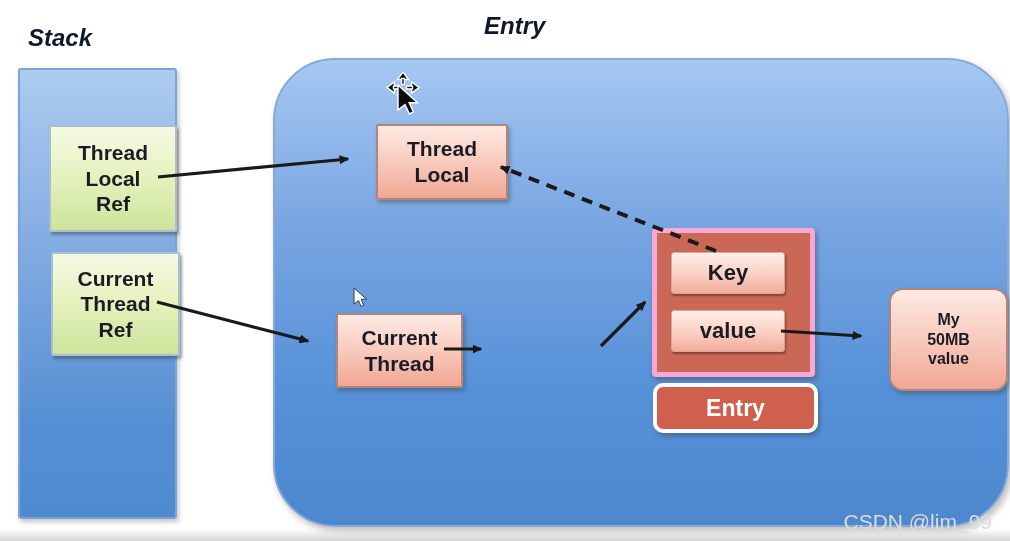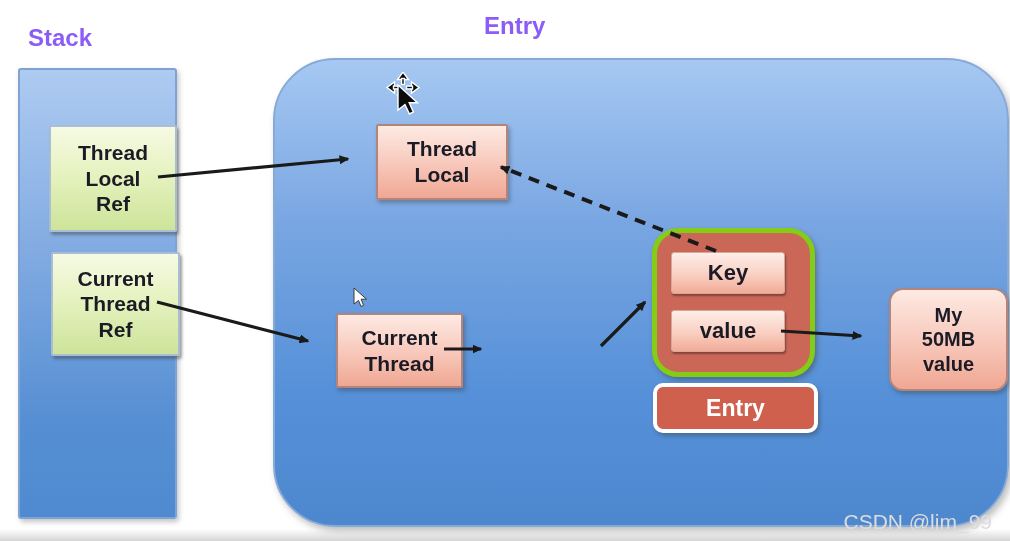--- a/index.html
+++ b/index.html
@@ -1,18 +1,18 @@
 <!DOCTYPE html>
 <html><head>
 <meta charset="utf-8">
 <style>
   html,body{margin:0;padding:0;background:#fff;}
   .stage{position:relative;width:1010px;height:541px;background:#ffffff;overflow:hidden;
          font-family:"Liberation Sans", sans-serif;}
-  .heading{position:absolute;font-weight:bold;font-size:24px;color:#8b5cf6;}
+  .heading{position:absolute;font-weight:bold;font-size:24px;color:#0f172a;font-style:italic;}
   
   .stack-rect{position:absolute;left:18px;top:68px;width:155px;height:447px;border-radius:3px;
     background:linear-gradient(180deg,#aecbf1 0%,#82abe2 40%,#568fd3 78%,#4f8ad0 100%);
     border:2px solid #7fa3d4;box-shadow:2px 3px 5px rgba(90,90,90,.35);}
   .heap-rect{position:absolute;left:273px;top:58px;width:732px;height:465px;border-radius:62px;
     background:linear-gradient(180deg,#a6c8f2 0%,#79a6e2 35%,#5590d8 72%,#4d88cf 100%);
     border:2px solid #87a9d6;box-shadow:3px 4px 7px rgba(90,90,90,.4);}
   
   .node{position:absolute;display:flex;align-items:center;justify-content:center;
     font-weight:bold;color:#1b1b26;text-align:center;white-space:pre-line;line-height:1.22;margin-left:16px;}
@@ -20,24 +20,24 @@
     background:linear-gradient(180deg,#f6fae4 0%,#e6f2c0 45%,#cde49a 100%);
     box-shadow:2px 3px 3px rgba(60,60,60,.45);}
   .pink{font-size:21px;border-radius:2px;border:2px solid #b1857b;
     background:linear-gradient(180deg,#fdeae3 0%,#f8cabd 50%,#f0a793 100%);
     box-shadow:2px 3px 4px rgba(60,60,60,.4);}
   .n-tl-ref{left:33px;top:125px;width:124px;height:103px;}
   .n-ct-ref{left:35px;top:252px;width:125px;height:100px;}
   .n-tl{left:360px;top:124px;width:128px;height:72px;}
   .n-ct{left:320px;top:313px;width:123px;height:71px;}
   .n-map{left:492px;top:313px;width:108px;height:71px;}
-  .n-my{left:873px;top:288px;width:115px;height:99px;border-radius:14px;font-size:20px;}
+  .n-my{left:873px;top:288px;width:115px;height:99px;border-radius:14px;font-size:16px;}
   
-  .entry-box{position:absolute;left:652px;top:228px;width:153px;height:139px;border-radius:26px;
-    background:#ca6757;border:5px solid #84cc16;box-shadow:2px 3px 5px rgba(60,60,60,.45);}
+  .entry-box{position:absolute;left:652px;top:228px;width:153px;height:139px;border-radius:4px;
+    background:#ca6757;border:5px solid #f9a8d4;box-shadow:2px 3px 5px rgba(60,60,60,.45);}
   .kv{position:absolute;left:14px;width:112px;height:40px;display:flex;align-items:center;justify-content:center;
     font-weight:bold;font-size:22px;color:#1b1b26;border-radius:3px;border:1px solid #d8a79b;
     background:linear-gradient(180deg,#fdeee8 0%,#f9cfc1 55%,#f2ab97 100%);
     box-shadow:1px 2px 2px rgba(0,0,0,.35);}
   .kv-key{top:19px;}
   .kv-value{top:77px;}
   .entry-label{position:absolute;left:653px;top:383px;width:157px;height:42px;border-radius:10px;
     background:#cf604e;border:4px solid #ffffff;box-shadow:2px 3px 4px rgba(60,60,60,.4);
     display:flex;align-items:center;justify-content:center;font-weight:bold;font-size:23px;color:#ffffff;}
   

